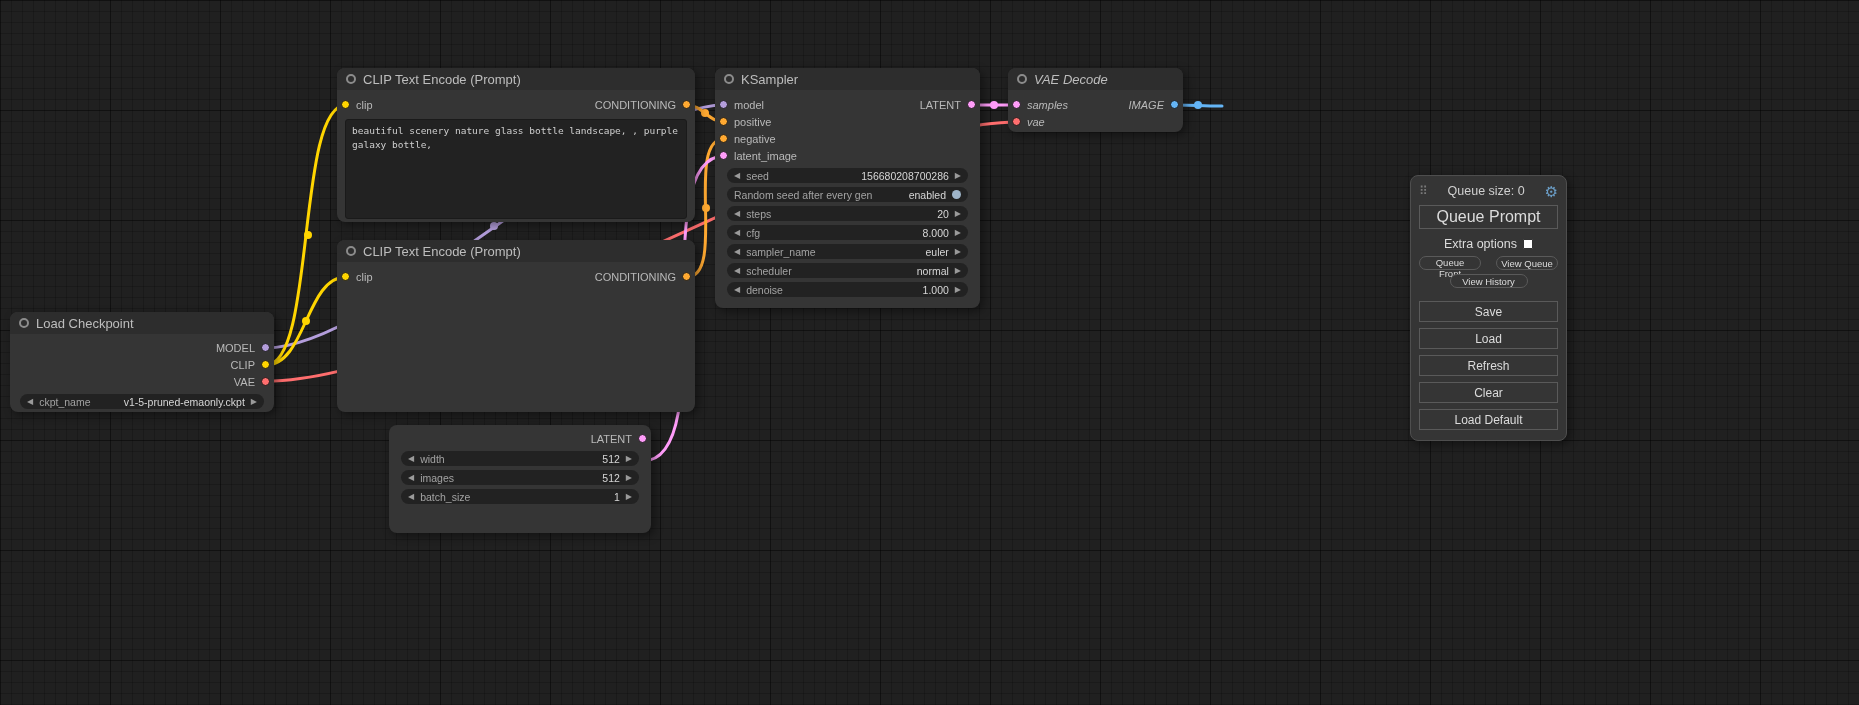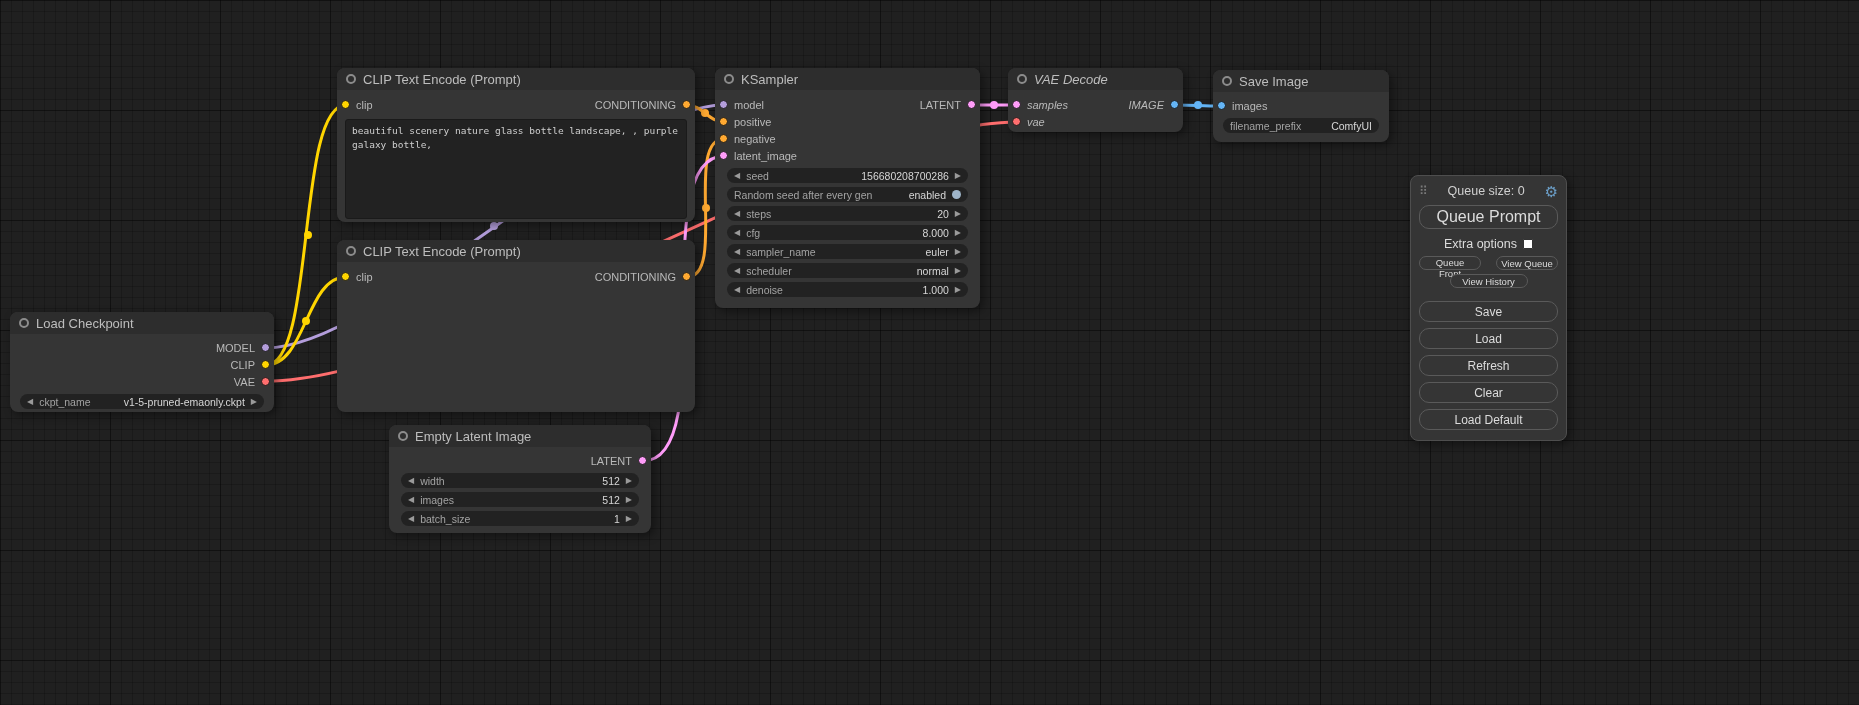--- a/index.html
+++ b/index.html
@@ -67,21 +67,21 @@
     position:absolute; z-index:3; left:1410px; top:175px; width:157px;
     background:#353535; border:1px solid #4e4e4e; border-radius:8px;
     box-shadow:3px 3px 10px rgba(0,0,0,.45); padding:5px 8px 10px; color:#d6d6d6;
   }
   .menu-head { display:flex; align-items:center; height:20px; }
   .drag-handle { color:#7a7a7a; font-size:12px; cursor:grab; }
   .qsize { flex:1; text-align:center; font-size:12.5px; color:#cfcfcf; }
   .gear { color:#6b9ec7; font-size:15px; line-height:1; cursor:pointer; }
   .mbtn {
     display:block; width:100%; background:#353535; border:1px solid #5a5a5a;
-    border-radius:10px; color:#dcdcdc; font-family:"Liberation Sans",sans-serif;
+    border-radius:0; color:#dcdcdc; font-family:"Liberation Sans",sans-serif;
     cursor:pointer; text-align:center;
   }
   .btn-queue { height:24px; font-size:16px; margin-top:4px; }
   .extra-row { display:flex; align-items:center; justify-content:center; gap:6px; margin-top:8px; font-size:12.5px; color:#dcdcdc; }
   .chk { width:10px; height:10px; background:#ffffff; border:1px solid #333; border-radius:1px; cursor:pointer; }
   .small-row { display:flex; gap:15px; margin-top:5px; }
   .btn-small { height:14px; font-size:9.5px; border-radius:7px; padding:0 4px; flex:1; line-height:11px; }
   .vh-wrap { display:flex; justify-content:center; margin-top:4px; }
   .btn-vh { width:78px; flex:none; }
   .big-group { margin-top:13px; }
@@ -179,24 +179,20 @@
         </span>
         <span class="port">
           <span>CONDITIONING</span>
           <span class="pdot c-cond"></span>
         </span>
       </div>
     </div>
   </div>
 
   <div class="node" style="left:389px;top:425px;width:262px;height:108px;">
-    <div class="ntitle">
-      <span class="ndot"></span>
-      <span>Empty Latent Image</span>
-    </div>
     <div class="nbody" style="padding-top:5px;">
       <div class="io-row only-out">
         <span class="port">
           <span>LATENT</span>
           <span class="pdot c-latent"></span>
         </span>
       </div>
       <div class="widget">
         <span class="warr">◀</span>
         <span class="wname">width</span>
@@ -314,38 +310,20 @@
       </div>
       <div class="io-row">
         <span class="port">
           <span class="pdot c-vae"></span>
           <span>vae</span>
         </span>
       </div>
     </div>
   </div>
 
-  <div class="node" style="left:1213px;top:70px;width:176px;height:72px;">
-    <div class="ntitle">
-      <span class="ndot"></span>
-      <span>Save Image</span>
-    </div>
-    <div class="nbody" style="padding-top:5px;">
-      <div class="io-row">
-        <span class="port">
-          <span class="pdot c-image"></span>
-          <span>images</span>
-        </span>
-      </div>
-      <div class="widget" style="margin-left:10px;margin-right:10px;">
-        <span class="wname">filename_prefix</span>
-        <span class="wval">ComfyUI</span>
-      </div>
-    </div>
-  </div>
 
   <div class="menu">
     <div class="menu-head">
       <span class="drag-handle">⠿</span>
       <span class="qsize">Queue size: 0</span>
       <span class="gear">⚙</span>
     </div>
     <button class="mbtn btn-queue">Queue Prompt</button>
     <div class="extra-row">
       <span>Extra options</span>

